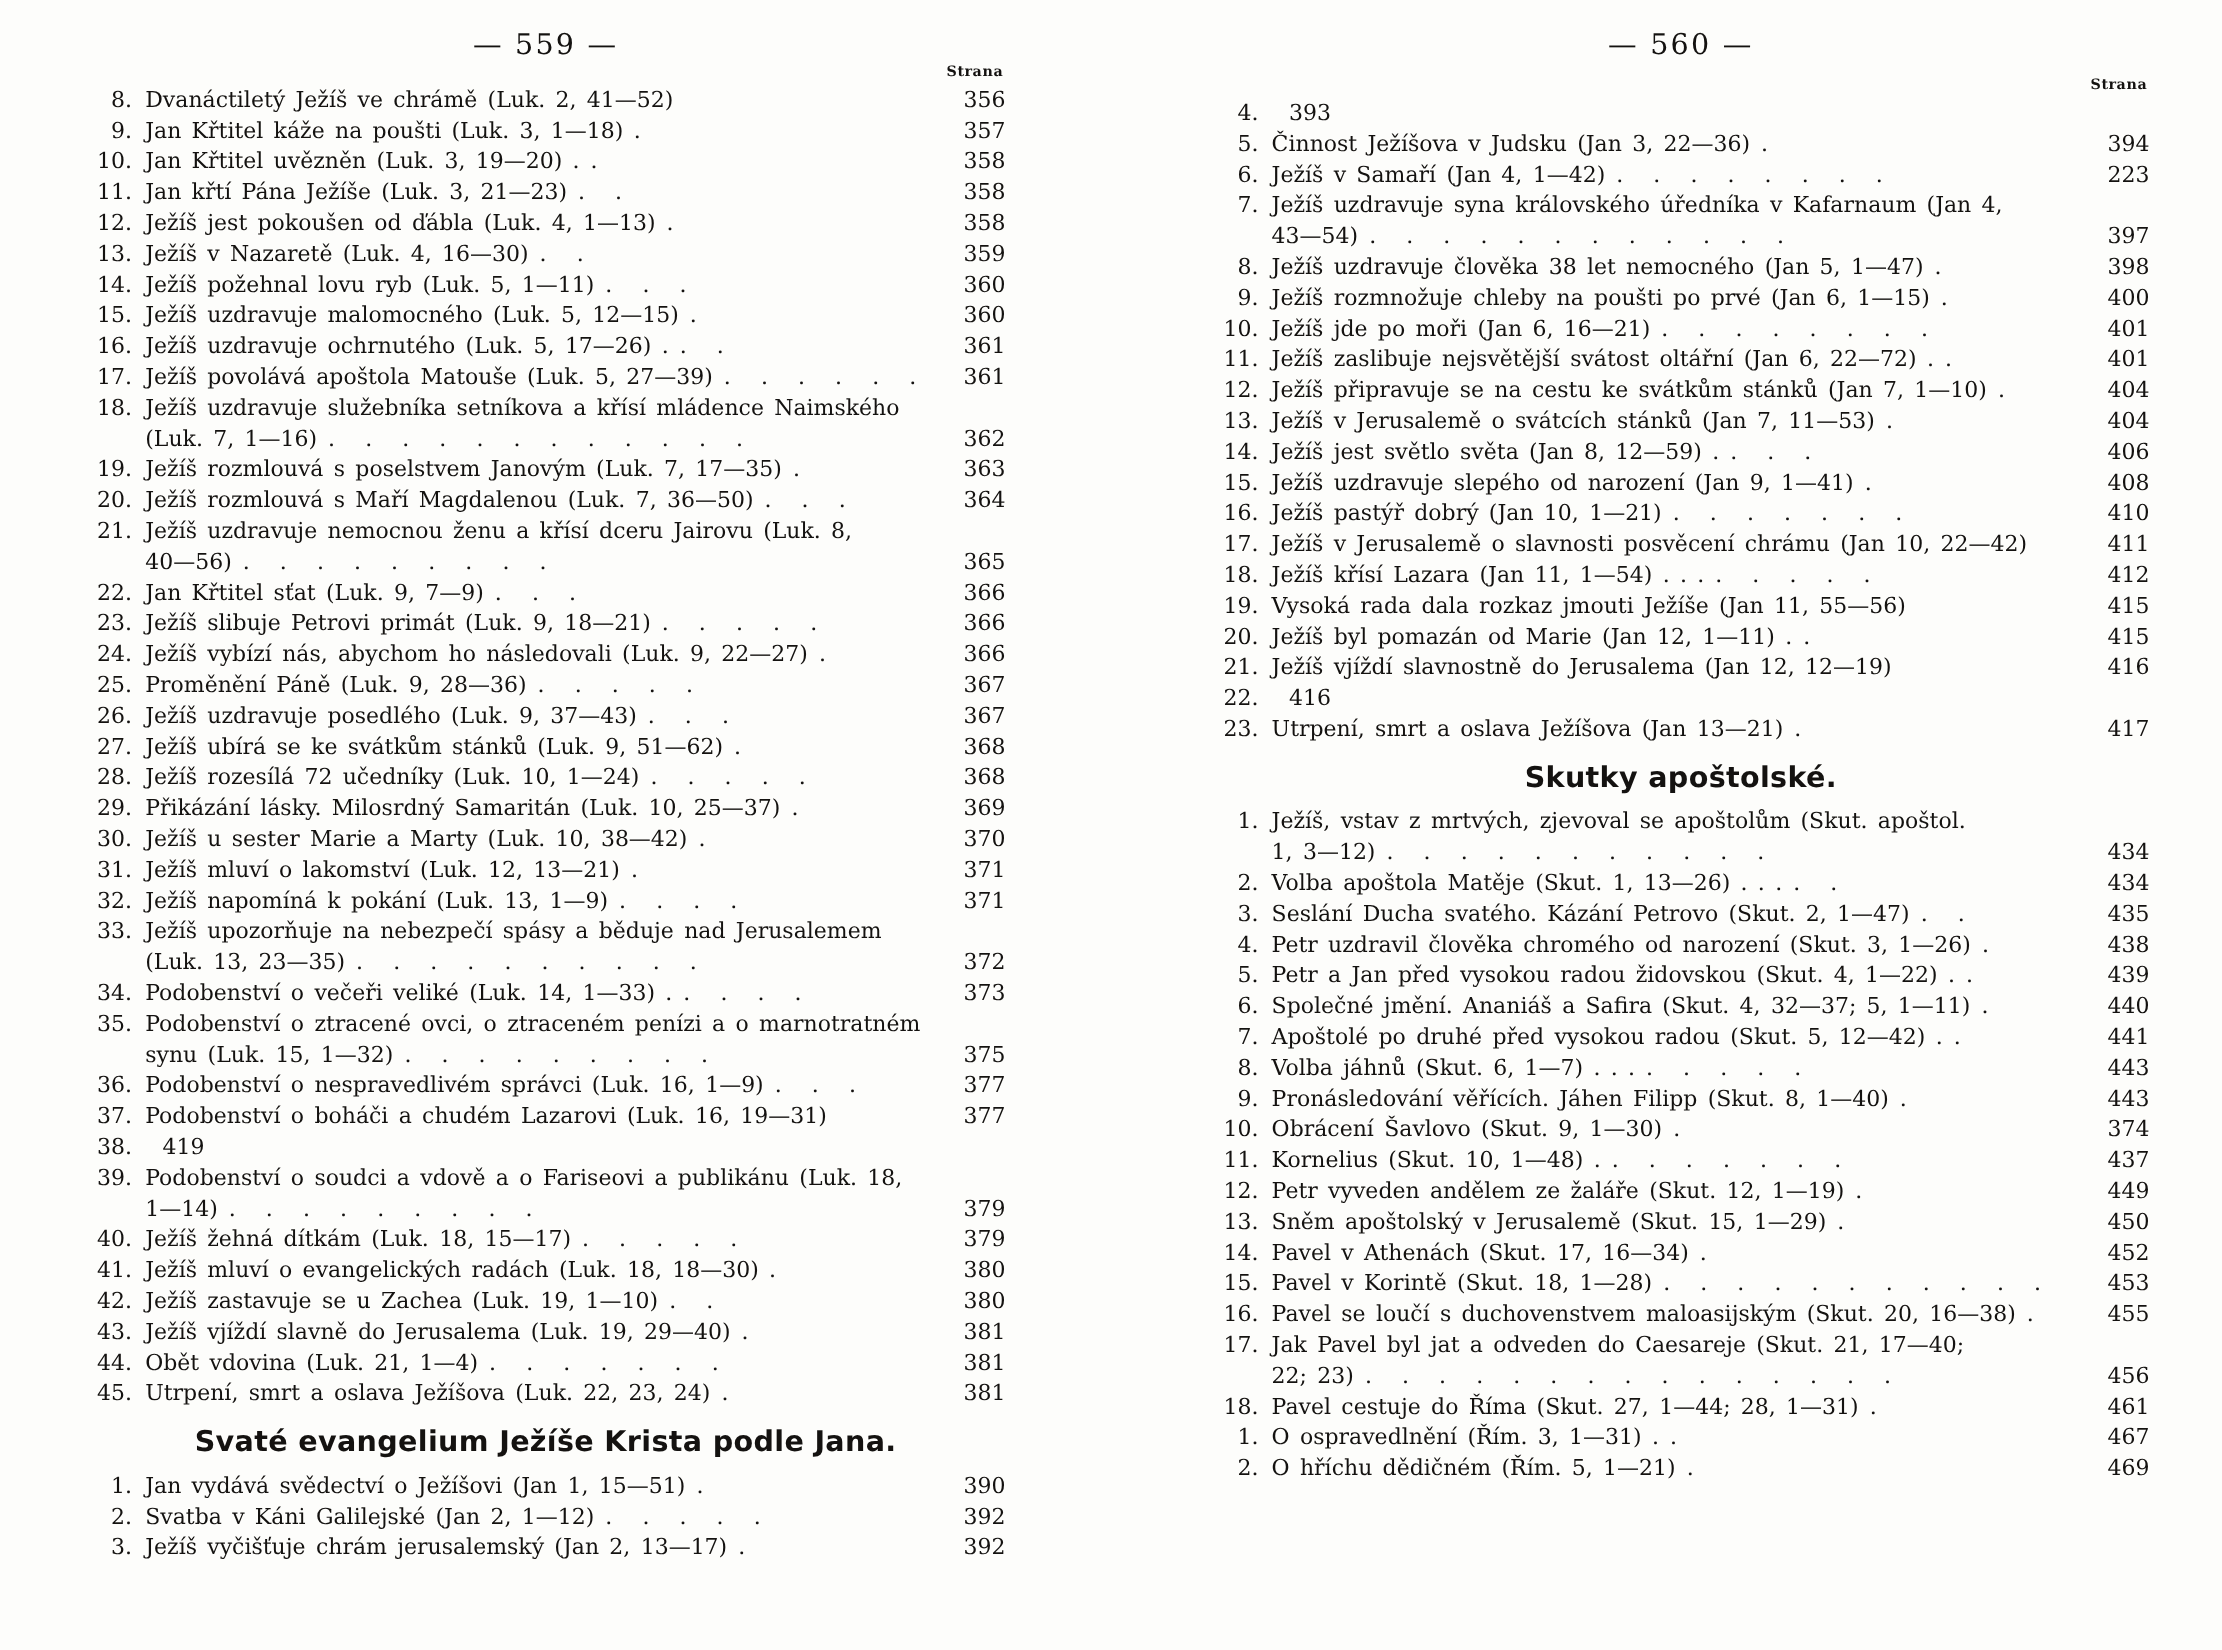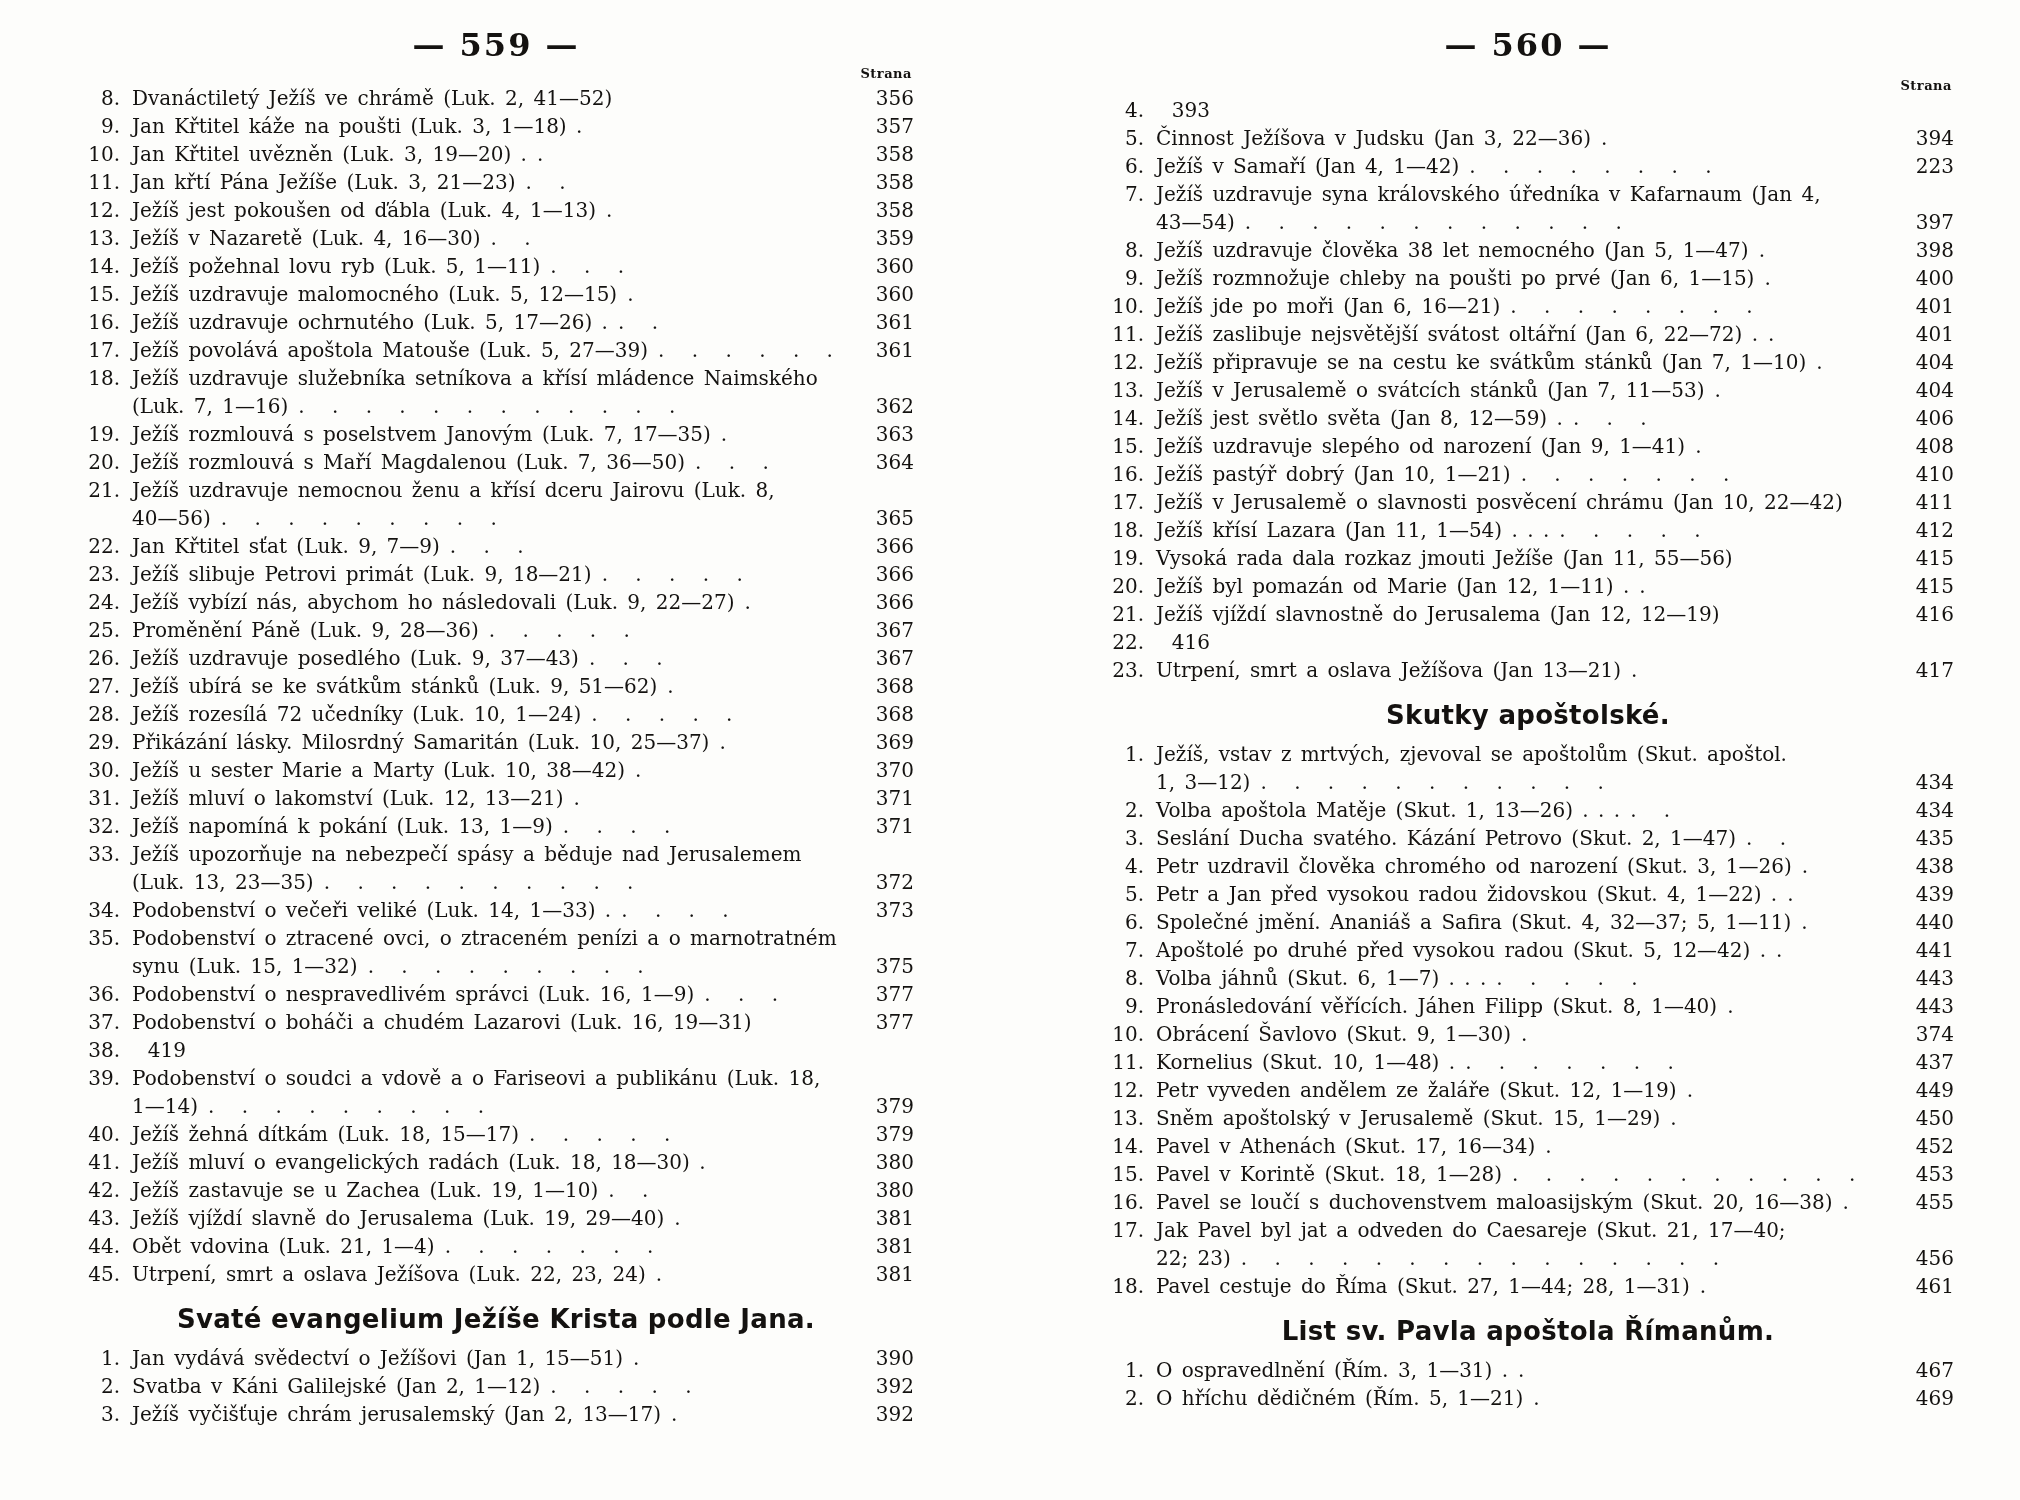--- a/index.html
+++ b/index.html
@@ -12,23 +12,23 @@
     overflow:hidden;
   }
   .page{
     position:absolute;
     top:26px;
   }
   #left-page{left:78px;width:836px;}
   #right-page{left:1102px;width:852px;}
   .page-head{
     text-align:center;
-    font-size:32px;
+    font-size:26px;
     letter-spacing:2px;
-    font-weight:bold;
+    font-weight:normal;
     margin-bottom:2px;
   }
   #right-page .page-head{margin-bottom:14px;}
   .strana{
     text-align:right;
     font-size:13px;
     font-weight:bold;
     letter-spacing:0.5px;
     padding-right:2px;
     margin-bottom:3px;
@@ -480,21 +480,20 @@
         <span class="num">17.</span>
         <span class="txt">Jak Pavel byl jat a odveden do Caesareje (Skut. 21, 17—40;
 22; 23)<span class="dots">. . . . . . . . .  . . . .  . .</span></span>
         <span class="page-num">456</span>
       </div>
       <div class="entry">
         <span class="num">18.</span>
         <span class="txt">Pavel cestuje do Říma (Skut. 27, 1—44; 28, 1—31)<span class="dots">.</span></span>
         <span class="page-num">461</span>
       </div>
-      <div class="section-title">List sv. Pavla apoštola Římanům.</div>
       <div class="entry">
         <span class="num">1.</span>
         <span class="txt">O ospravedlnění (Řím. 3, 1—31) .<span class="dots">.</span></span>
         <span class="page-num">467</span>
       </div>
       <div class="entry">
         <span class="num">2.</span>
         <span class="txt">O hříchu dědičném (Řím. 5, 1—21)<span class="dots">.</span></span>
         <span class="page-num">469</span>
       </div>

